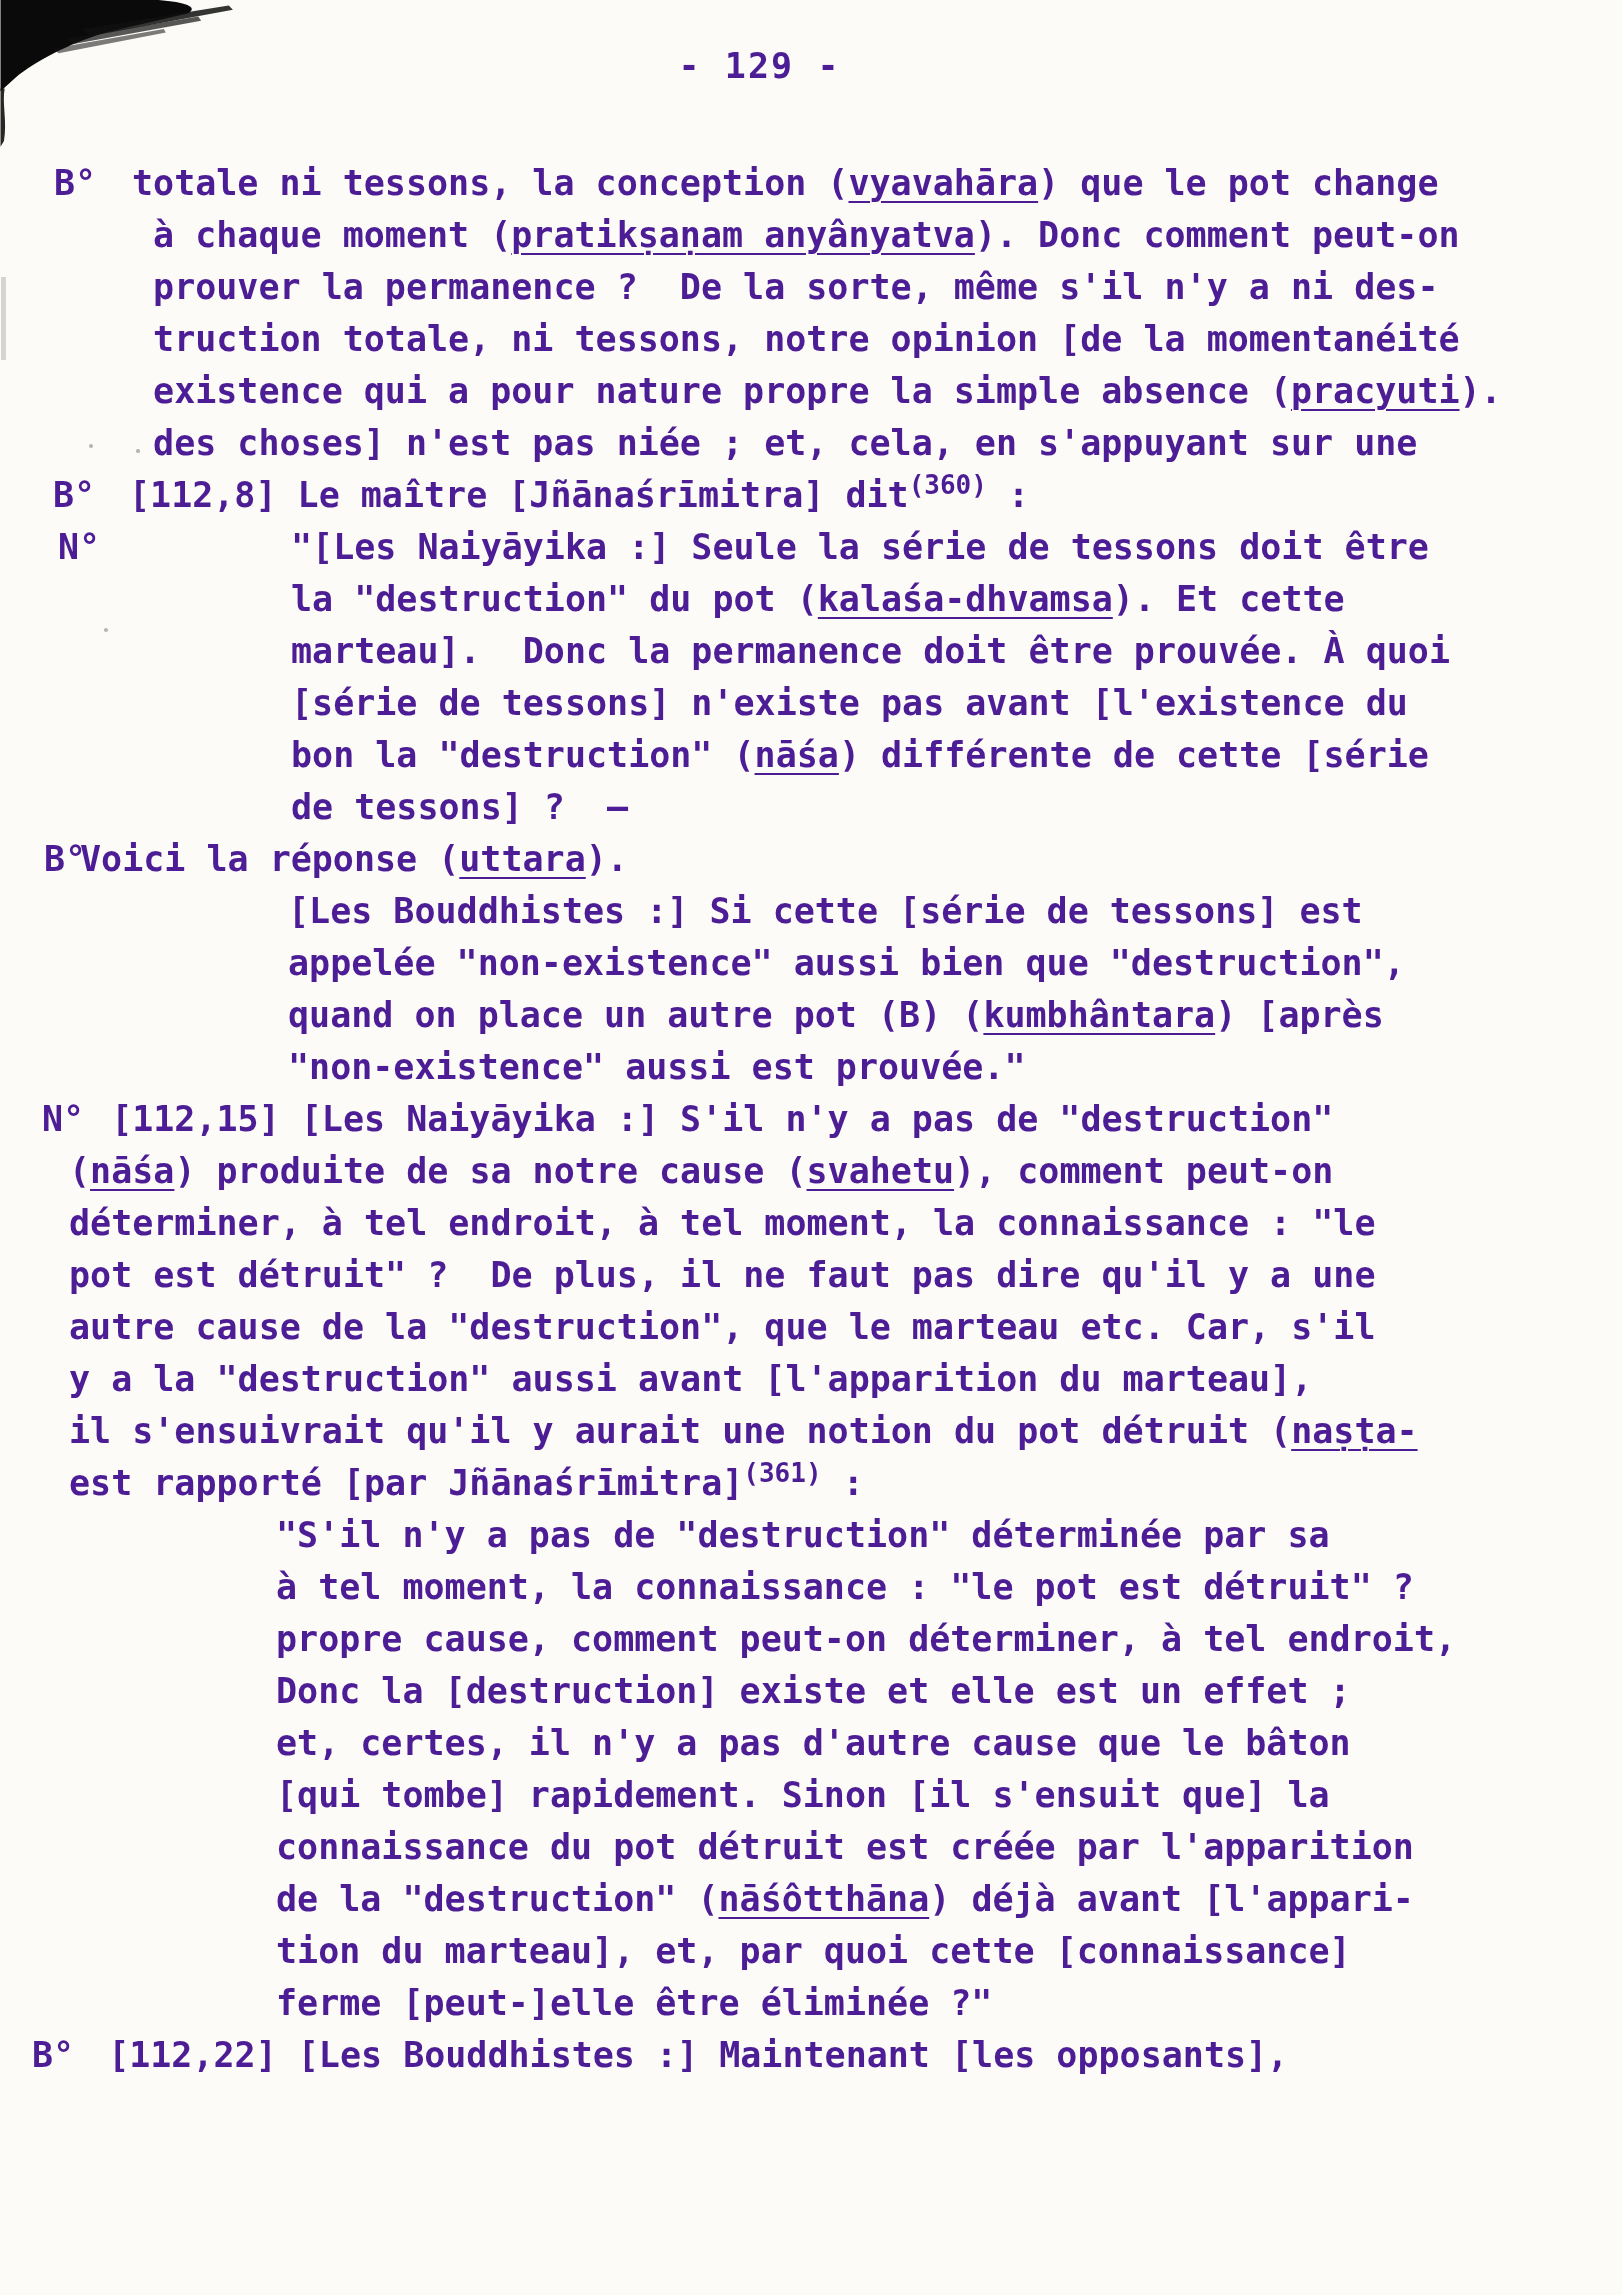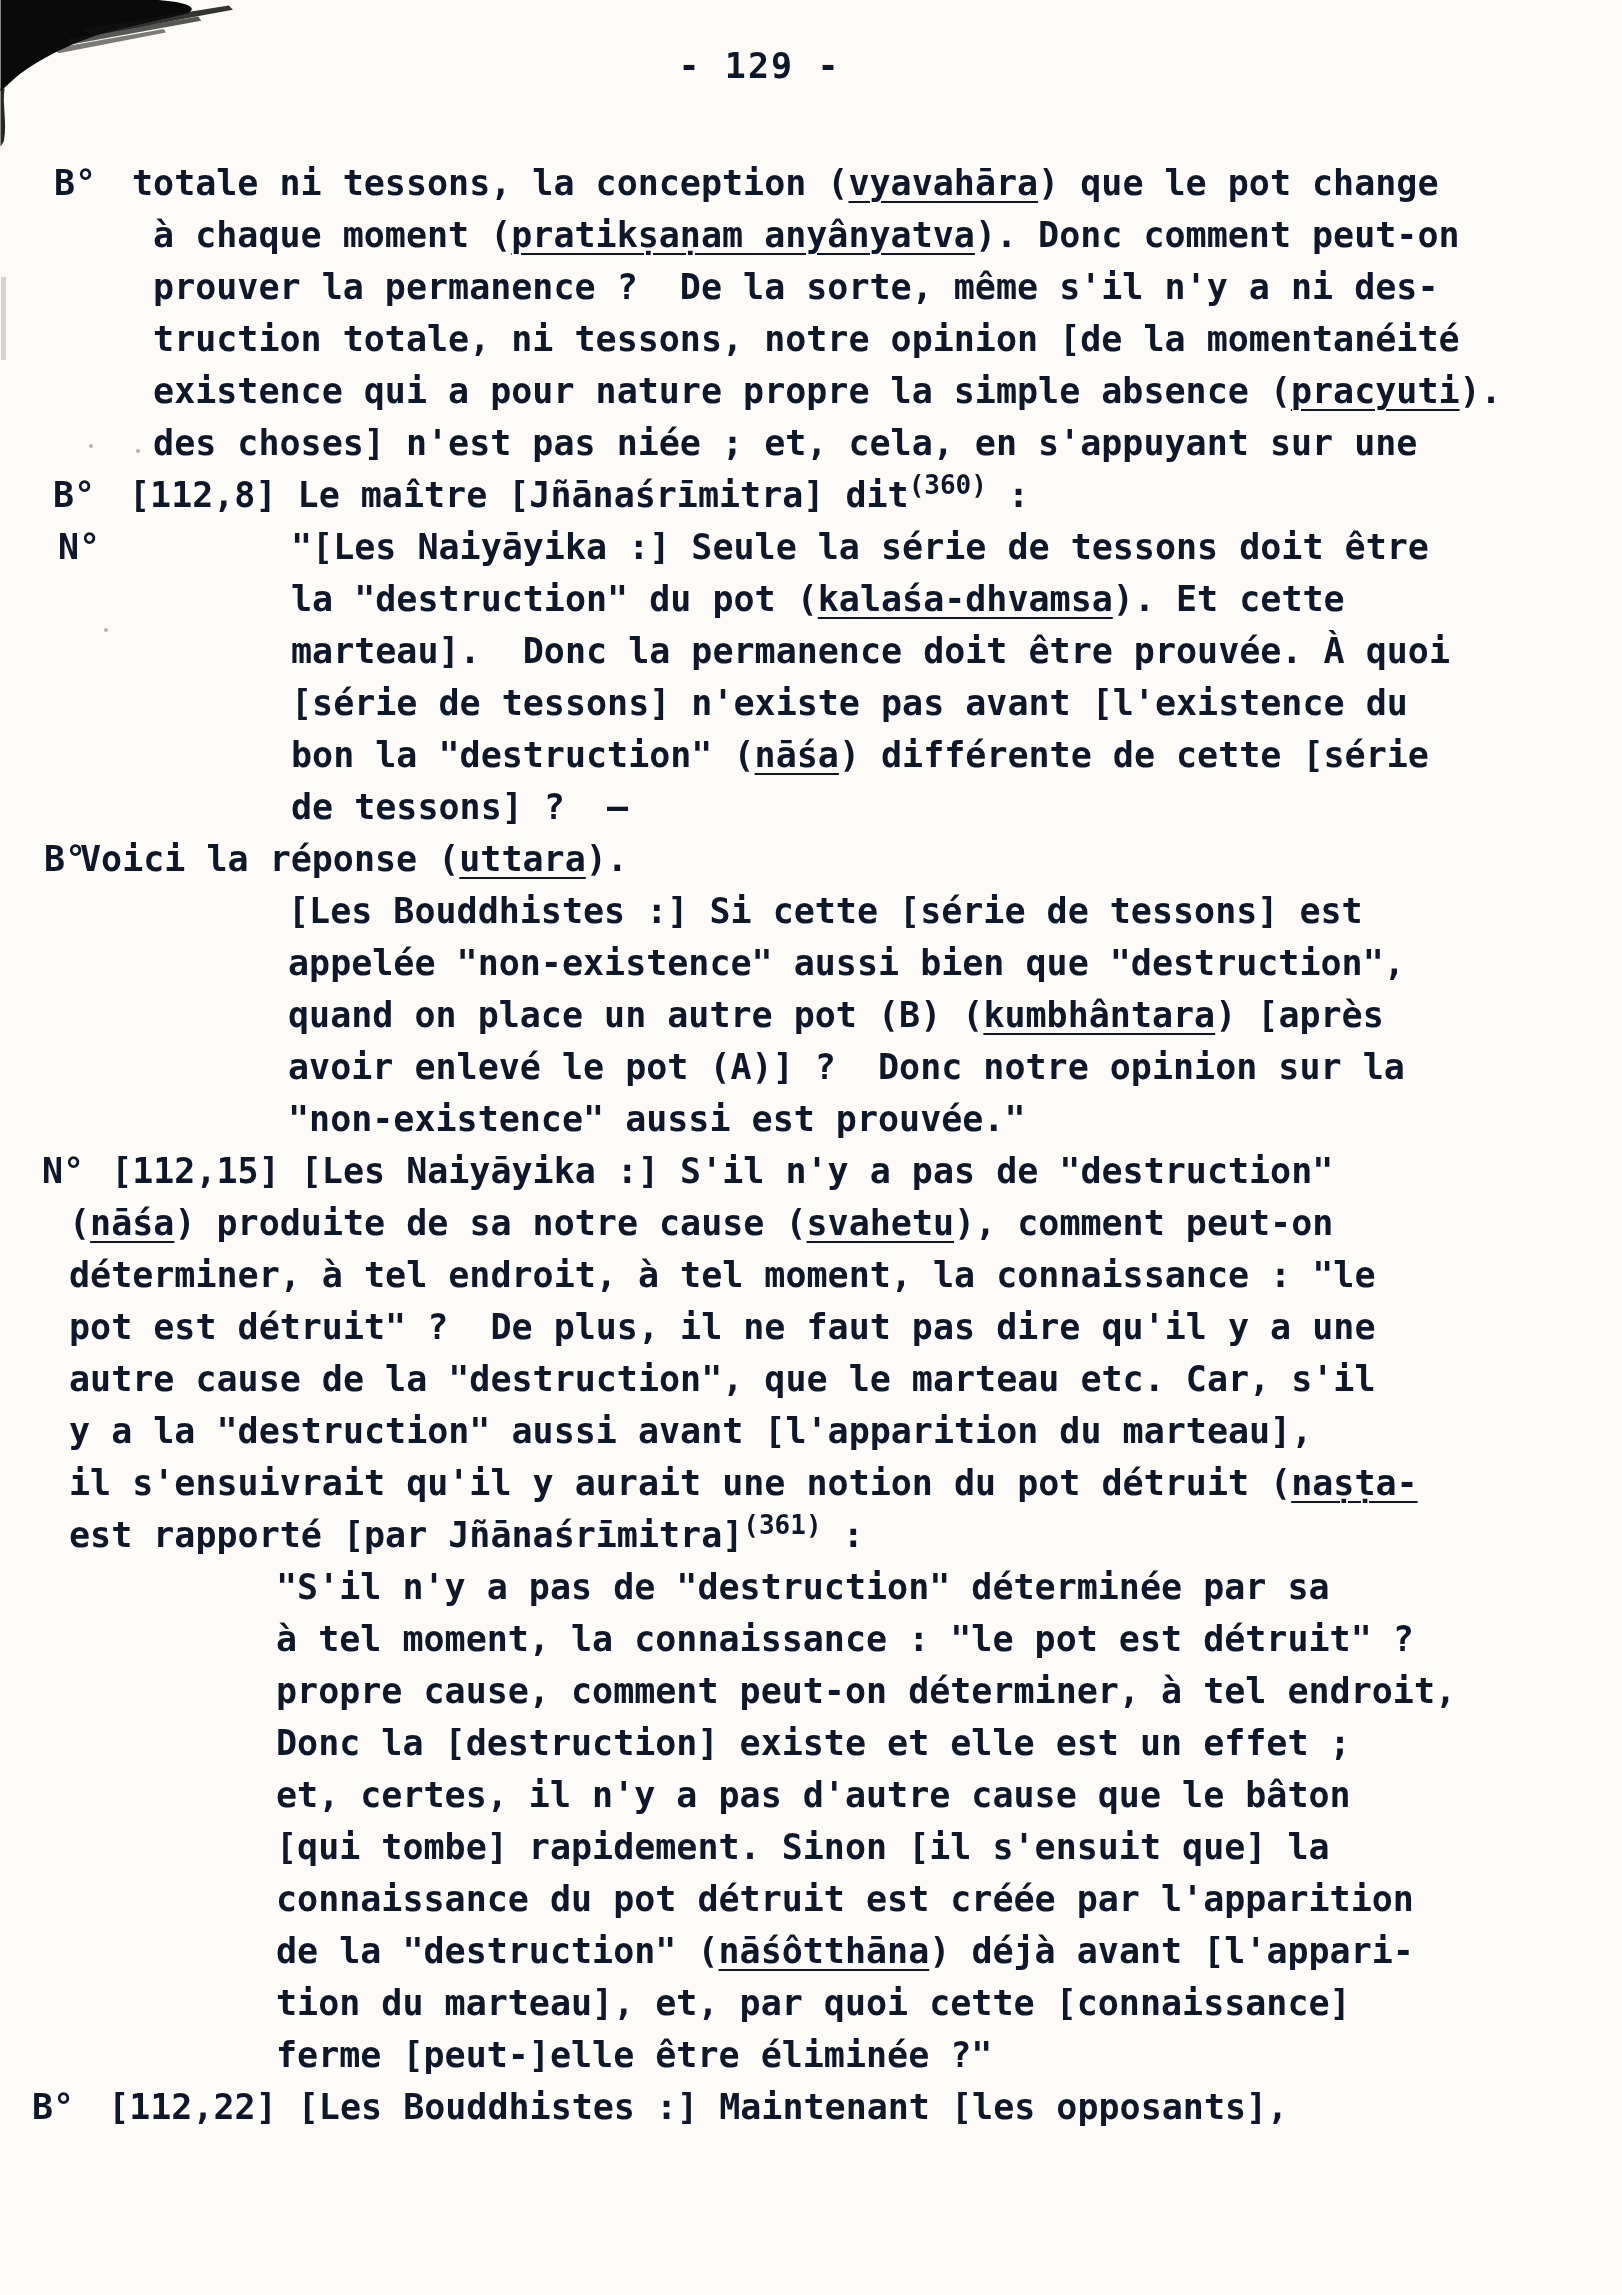--- a/index.html
+++ b/index.html
@@ -1,20 +1,20 @@
 <!DOCTYPE html>
 <html style="font-size:11px"><head>
 <meta charset="utf-8">
 <style>
   html,body{margin:0;padding:0;}
   body{width:1623px;height:2295px;}
   .page{
     position:relative;width:1623px;height:2295px;background:#fcfbf7;overflow:hidden;
     font-family:"DejaVu Sans Mono","Liberation Mono",monospace;
-    font-weight:700;color:#0f172a;font-size:35px;
+    font-weight:700;color:#4c1d95;font-size:35px;
   }
   .page-number{position:absolute;top:46px;left:0;width:1519px;text-align:center;letter-spacing:2.1px;}
   .text-block{position:absolute;top:158px;left:0;width:1623px;}
   .para{position:relative;}
   .line{white-space:pre;height:52px;line-height:50px;}
   .margin-label{position:absolute;top:0;line-height:50px;}
   .ul{text-decoration:underline;text-decoration-thickness:2.4px;text-underline-offset:6.2px;}
   .fn{font-size:26px;position:relative;top:-13px;}
   .smudge{position:absolute;top:0;left:0;}
   .speck{position:absolute;border-radius:50%;background:#6f6f6f;opacity:.5;}
@@ -64,21 +64,20 @@
         <div class="line"><span class="">de tessons] ?  —</span></div>
       </div>
       <div class="para" style="padding-left: 80px;">
         <span class="margin-label" style="left: 44px;">B°</span>
         <div class="line"><span class="">Voici la réponse (</span><span class="ul ">uttara</span><span class="">).</span></div>
       </div>
       <div class="para" style="padding-left: 288px;">
         <div class="line"><span class="">[Les Bouddhistes :] Si cette [série de tessons] est</span></div>
         <div class="line"><span class="">appelée "non-existence" aussi bien que "destruction",</span></div>
         <div class="line"><span class="">quand on place un autre pot (B) (</span><span class="ul ">kumbhântara</span><span class="">) [après</span></div>
-        <div class="line"><span class="">avoir enlevé le pot (A)] ?  Donc notre opinion sur la</span></div>
         <div class="line"><span class="">"non-existence" aussi est prouvée."</span></div>
       </div>
       <div class="para" style="padding-left: 69px;">
         <span class="margin-label" style="left: 42px;">N°</span>
         <div class="line"><span class="">  [112,15] [Les Naiyāyika :] S'il n'y a pas de "destruction"</span></div>
         <div class="line"><span class="">(</span><span class="ul ">nāśa</span><span class="">) produite de sa notre cause (</span><span class="ul ">svahetu</span><span class="">), comment peut-on</span></div>
         <div class="line"><span class="">déterminer, à tel endroit, à tel moment, la connaissance : "le</span></div>
         <div class="line"><span class="">pot est détruit" ?  De plus, il ne faut pas dire qu'il y a une</span></div>
         <div class="line"><span class="">autre cause de la "destruction", que le marteau etc. Car, s'il</span></div>
         <div class="line"><span class="">y a la "destruction" aussi avant [l'apparition du marteau],</span></div>

